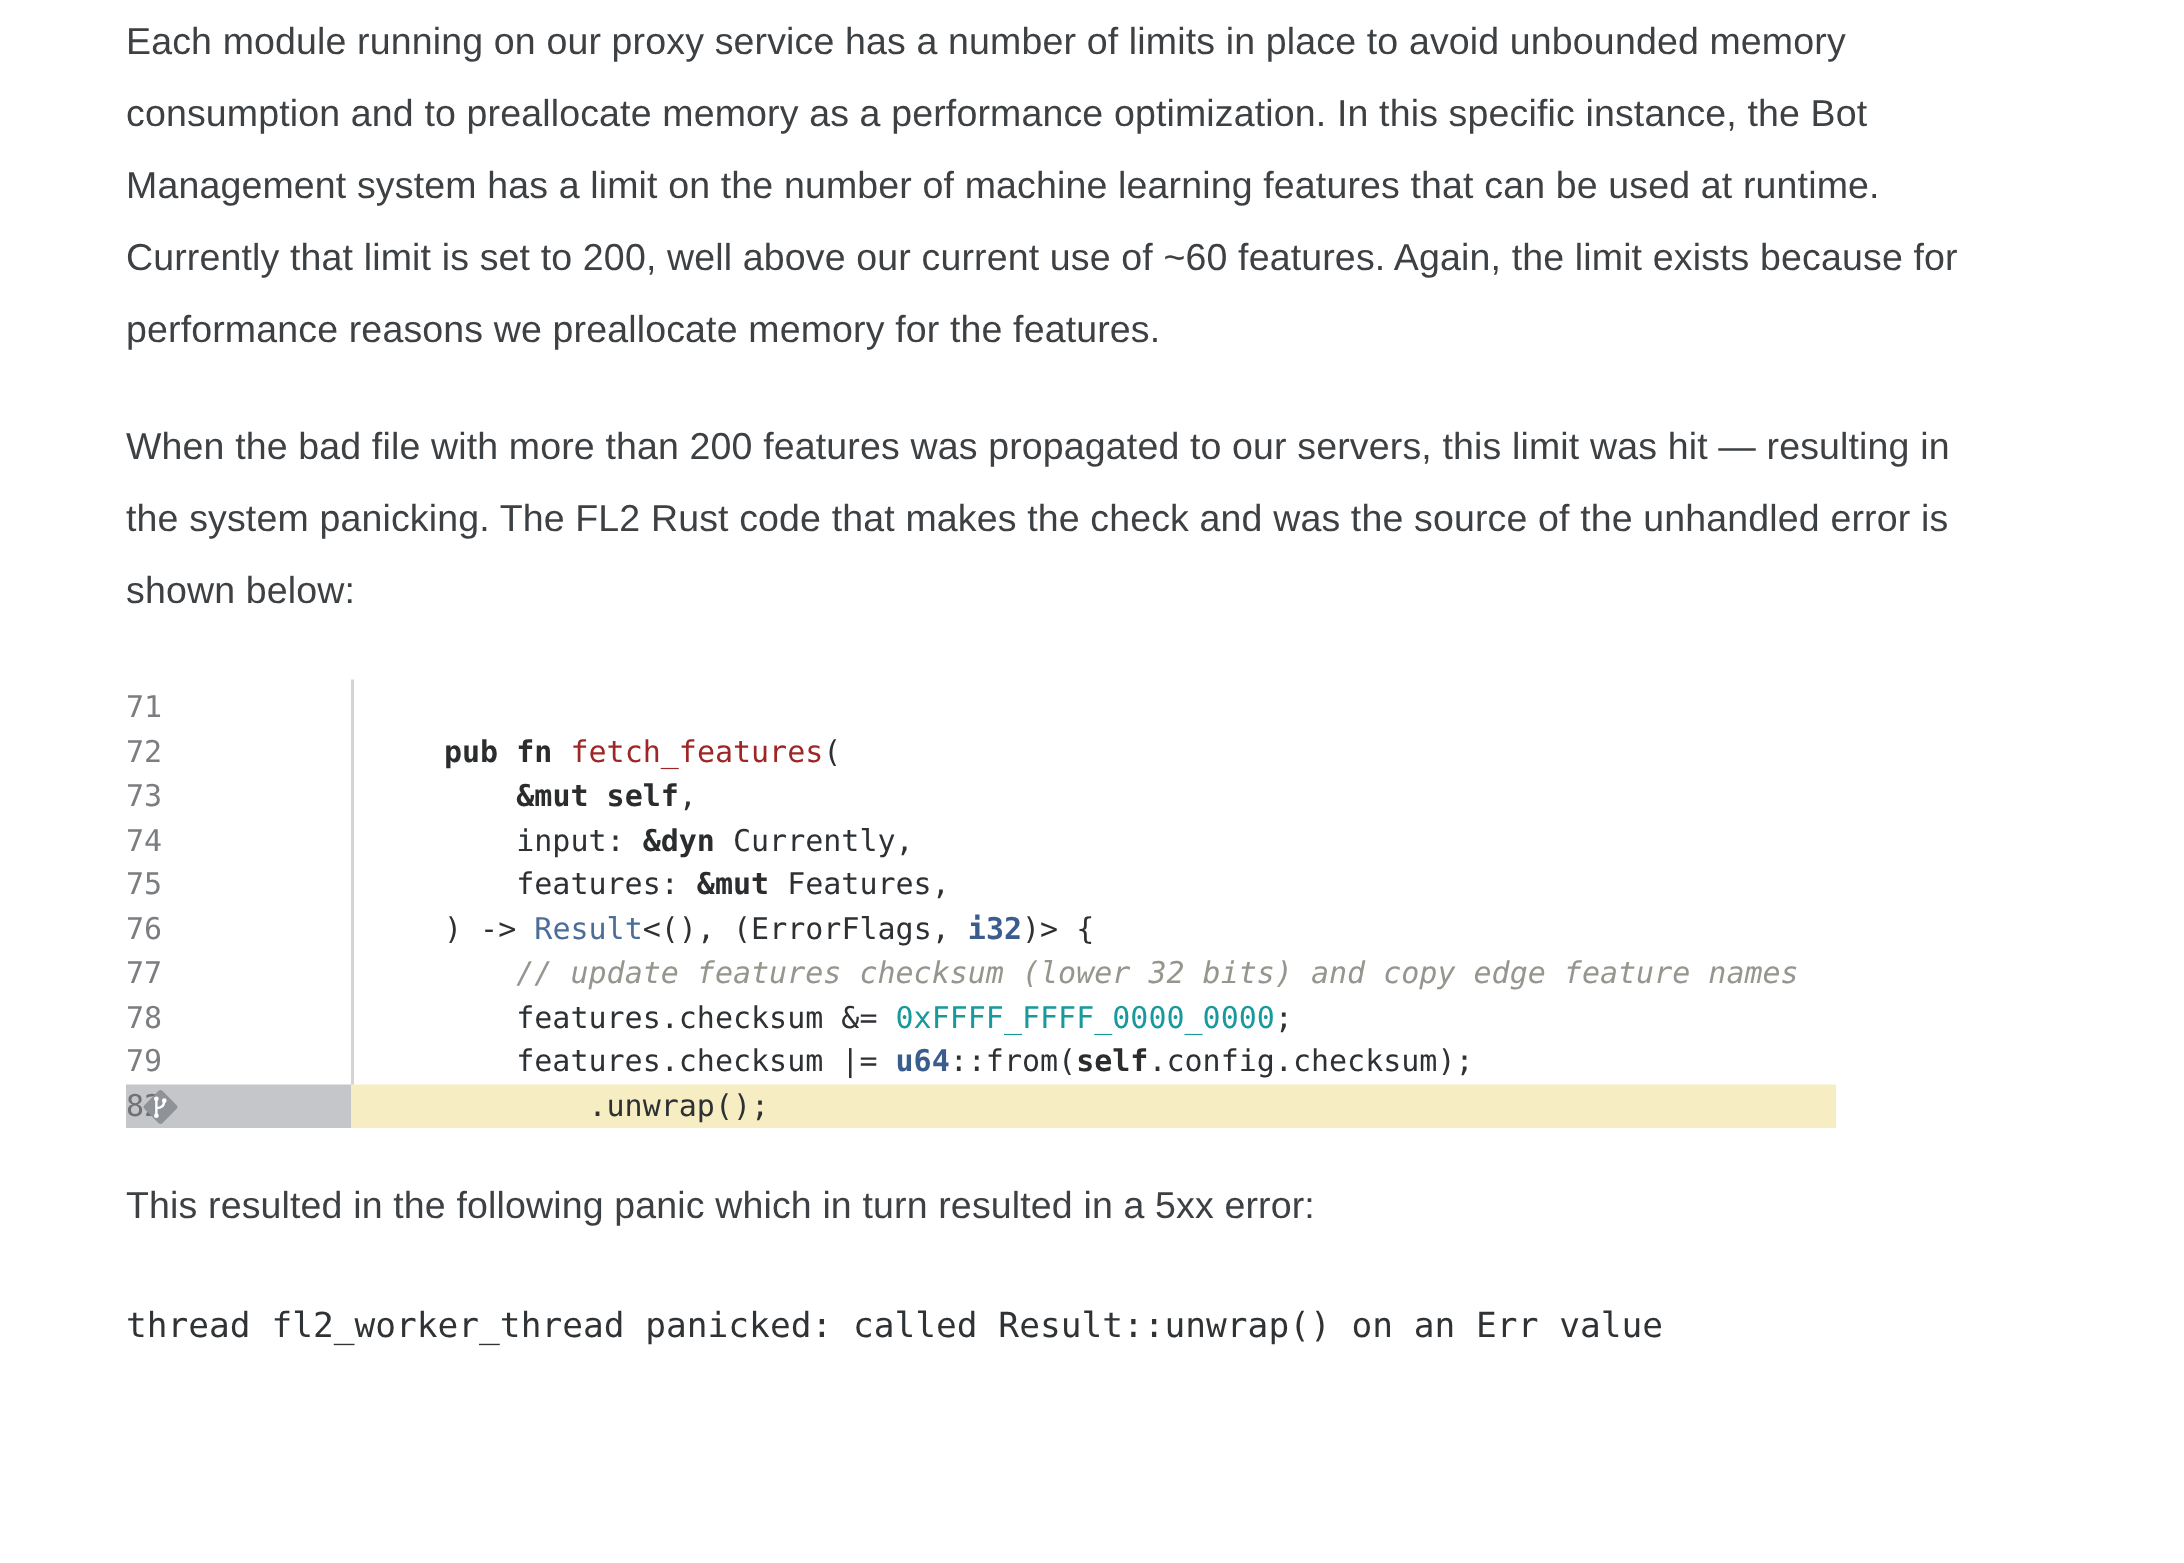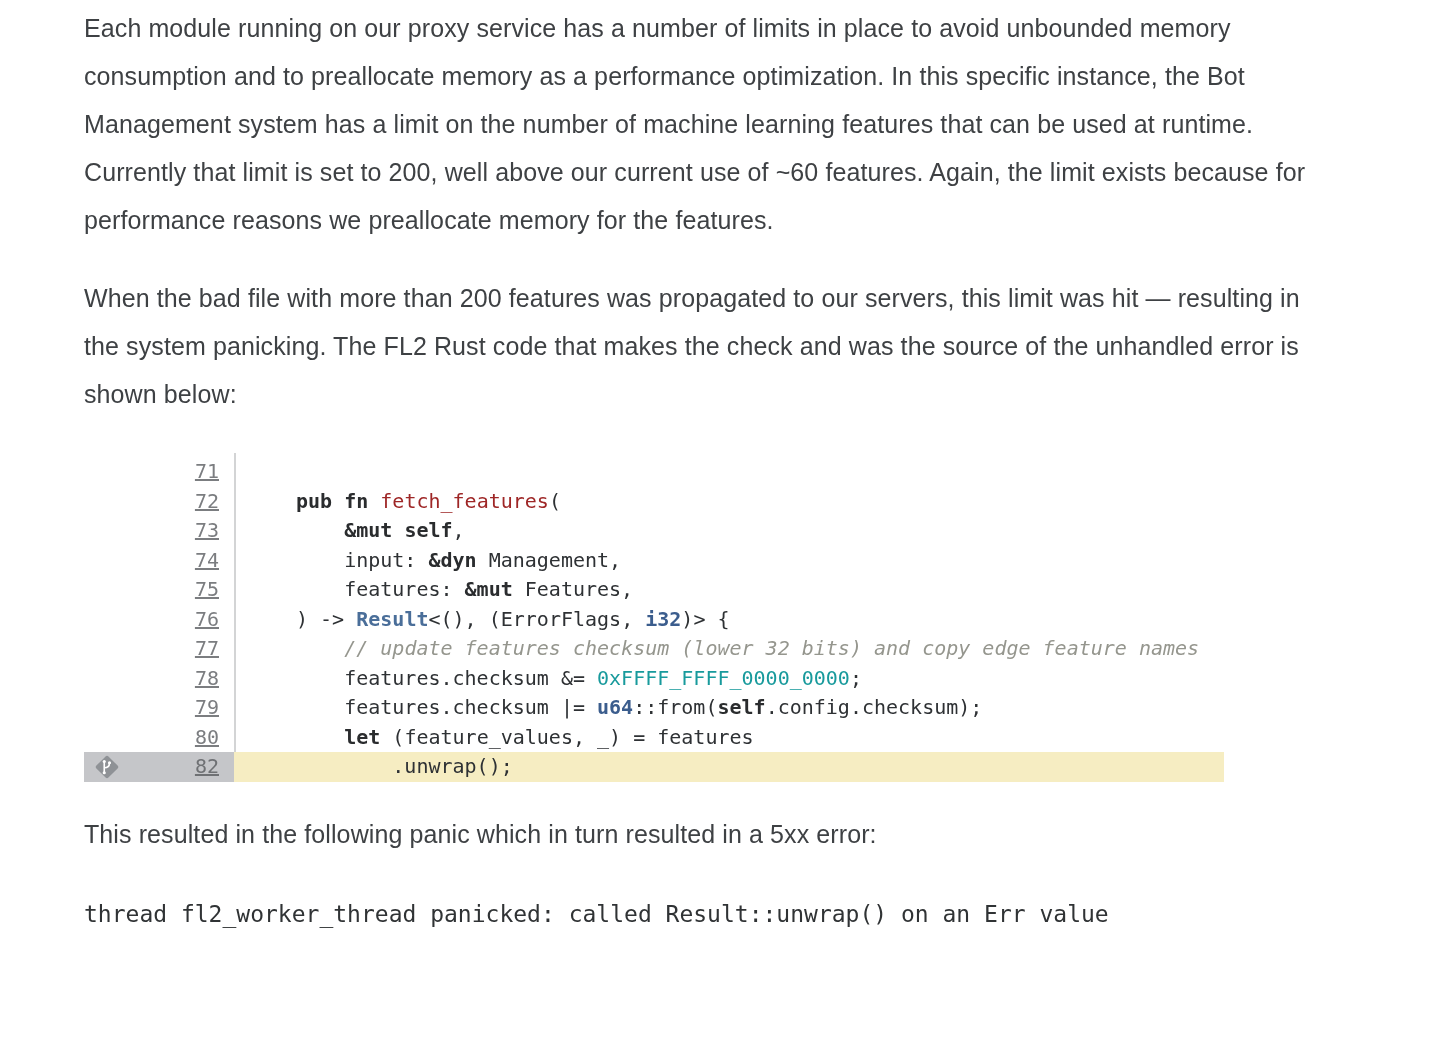--- a/index.html
+++ b/index.html
@@ -30,33 +30,33 @@
     margin:0 0 30px 0;letter-spacing:0.1px;
   }
   p.after-para{margin:28px 0 0 0;}
   .code-block{
     margin:39px 0 0 0;width:1140px;position:relative;
     font-family:"DejaVu Sans Mono", monospace;font-size:20px;
   }
   .vsep{position:absolute;left:150px;top:-4px;bottom:0;width:2px;background:var(--separator);}
   .crow{display:flex;height:29.5px;position:relative;}
   .ln{
-    flex:0 0 150px;width:150px;text-align:right;padding-right:15px;
-    color:var(--line-number);line-height:29.5px;position:relative;height:100%;text-decoration:underline;
+    flex:0 0 150px;width:150px;padding-right:15px;
+    color:var(--line-number);line-height:29.5px;position:relative;height:100%;
   }
   .cd{
     flex:1;padding-left:62px;white-space:pre;color:var(--code-text);
     line-height:29.5px;height:100%;
   }
   .crow.hl .ln{background:var(--gutter-highlight);color:#6f7174;}
   .crow.hl .cd{background:var(--highlight);}
   .tk-com{color:var(--comment);font-style:italic;}
   .tk-kw{color:var(--keyword);font-weight:bold;}
   .tk-fn{color:var(--function);}
-  .tk-ty{color:var(--type);font-weight:bold;}
+  .tk-ty{color:var(--type);font-weight:normal;}
   .tk-prim{color:var(--primitive);font-weight:bold;}
   .tk-num{color:var(--number);}
   .git-icon{position:absolute;left:8px;top:0;width:30px;height:30px;display:block;cursor:pointer;}
   .panic-line{
     margin:41px 0 0 0;
     font-family:"DejaVu Sans Mono", monospace;
     font-size:23px;line-height:30px;color:#303335;white-space:pre;
   }
 </style>
 </head>
@@ -77,45 +77,41 @@
       <div class="crow">
         <div class="ln"><span>72</span></div>
         <div class="cd"><span class="tk-kw">pub fn</span><span class="tk-base"> </span><span class="tk-fn">fetch_features</span><span class="tk-base">(</span></div>
       </div>
       <div class="crow">
         <div class="ln"><span>73</span></div>
         <div class="cd"><span class="tk-base">    </span><span class="tk-kw">&amp;mut self</span><span class="tk-base">,</span></div>
       </div>
       <div class="crow">
         <div class="ln"><span>74</span></div>
-        <div class="cd"><span class="tk-base">    input: </span><span class="tk-kw">&amp;dyn</span><span class="tk-base"> Management,</span></div>
+        <div class="cd"><span class="tk-base">    input: </span><span class="tk-kw">&amp;dyn</span><span class="tk-base"> Currently,</span></div>
       </div>
       <div class="crow">
         <div class="ln"><span>75</span></div>
         <div class="cd"><span class="tk-base">    features: </span><span class="tk-kw">&amp;mut</span><span class="tk-base"> Features,</span></div>
       </div>
       <div class="crow">
         <div class="ln"><span>76</span></div>
         <div class="cd"><span class="tk-base">) -&gt; </span><span class="tk-ty">Result</span><span class="tk-base">&lt;(), (ErrorFlags, </span><span class="tk-prim">i32</span><span class="tk-base">)&gt; {</span></div>
       </div>
       <div class="crow">
         <div class="ln"><span>77</span></div>
         <div class="cd"><span class="tk-base">    </span><span class="tk-com">// update features checksum (lower 32 bits) and copy edge feature names</span></div>
       </div>
       <div class="crow">
         <div class="ln"><span>78</span></div>
         <div class="cd"><span class="tk-base">    features.checksum &amp;= </span><span class="tk-num">0xFFFF_FFFF_0000_0000</span><span class="tk-base">;</span></div>
       </div>
       <div class="crow">
         <div class="ln"><span>79</span></div>
         <div class="cd"><span class="tk-base">    features.checksum |= </span><span class="tk-prim">u64</span><span class="tk-base">::from(</span><span class="tk-kw">self</span><span class="tk-base">.config.checksum);</span></div>
-      </div>
-      <div class="crow">
-        <div class="ln"><span>80</span></div>
-        <div class="cd"><span class="tk-base">    </span><span class="tk-kw">let</span><span class="tk-base"> (feature_values, _) = features</span></div>
       </div>
       <div class="crow hl">
         <div class="ln"><span class="git-icon"><svg width="30" height="30" viewBox="0 0 24 24">
               <rect x="5.2" y="5.2" width="13.6" height="13.6" rx="1.6" transform="rotate(45 12 12)" fill="#8f9296"></rect>
               <g fill="none" stroke="#fff" stroke-width="1.3">
                 <path d="M9.8 8.2 L9.8 16.2"></path>
                 <path d="M9.8 12.6 C12.6 12.6 13.9 11.3 13.9 9.2"></path>
               </g>
               <circle cx="9.8" cy="7.6" r="1.25" fill="#fff"></circle>
               <circle cx="9.8" cy="16.6" r="1.25" fill="#fff"></circle>

